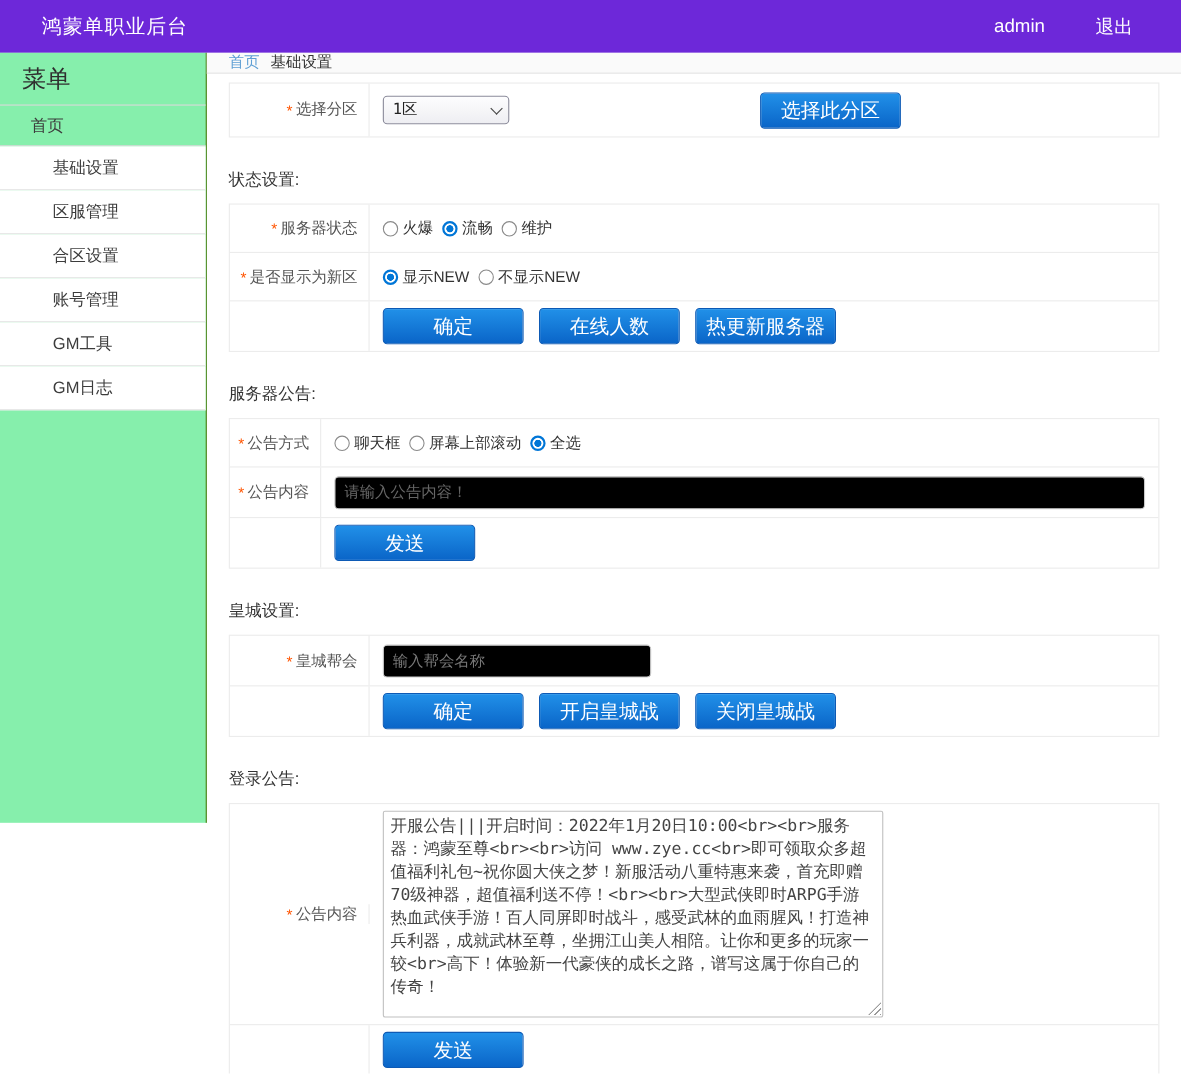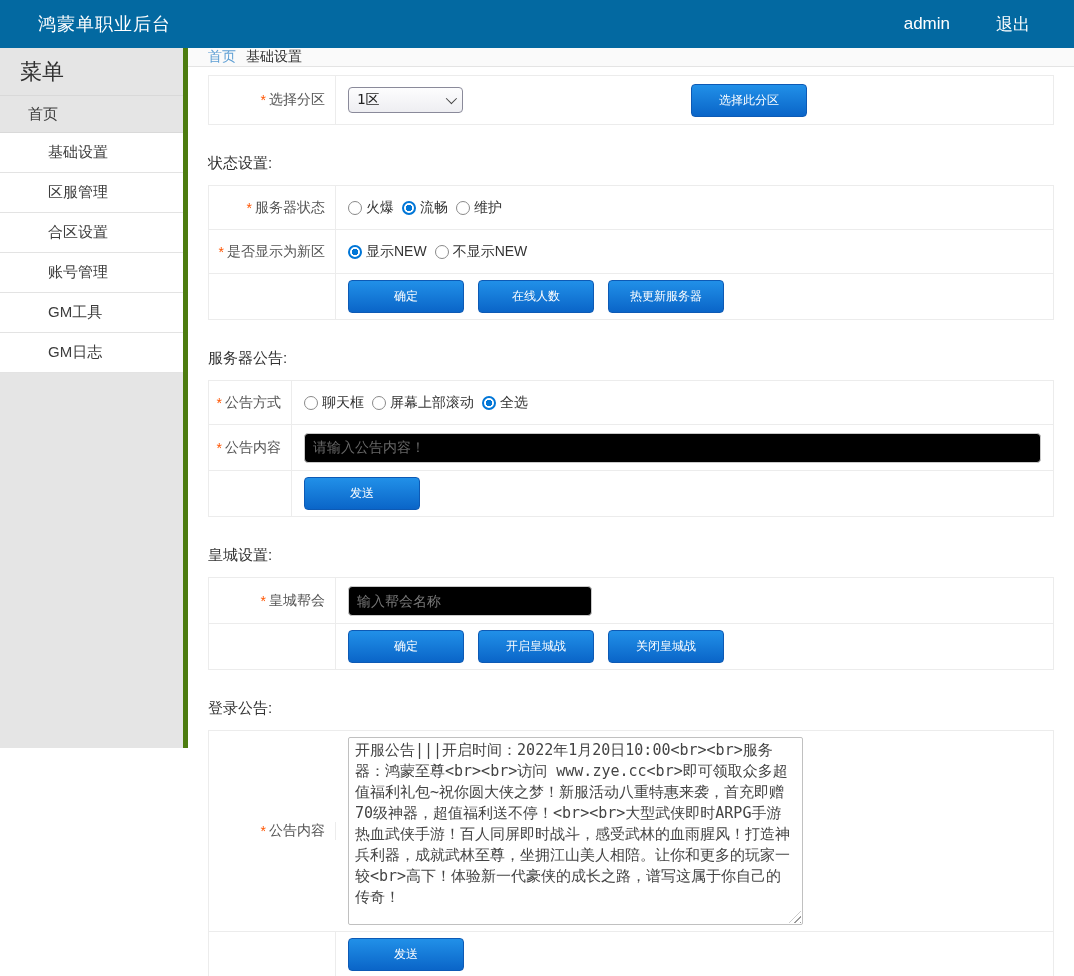--- a/index.html
+++ b/index.html
@@ -1,29 +1,29 @@
 <!DOCTYPE html>
 <html><head>
 <meta charset="utf-8">
 <style>
   * { margin:0; padding:0; box-sizing:border-box; }
   html,body { width:1074px; height:976px; background:#fff; overflow:hidden;
     font-family:"Liberation Sans","DejaVu Sans",sans-serif; font-size:14px; color:#333; }
 
   
-  .topbar { height:48px; background:#0369a1; display:flex; align-items:center; }
+  .topbar { height:48px; background:#6d28d9; display:flex; align-items:center; }
   .topbar .brand { color:#fff; font-size:18px; margin-left:38px; letter-spacing:1px; }
   .topbar .spacer { flex:1; }
   .topbar .user { color:#fff; font-size:17px; margin-right:46px; cursor:pointer; }
   .topbar .logout { color:#fff; font-size:17px; margin-right:44px; cursor:pointer; }
 
   
   .app { display:flex; height:928px; }
   .sidebar { width:188px; flex:0 0 188px; }
-  .sidebar-inner { height:700px; background:#e5e5e5; border-right:5px solid #4d7c0f; }
+  .sidebar-inner { height:700px; background:#86efac; border-right:1px solid #4d7c0f; }
   .menu-title { height:48px; display:flex; align-items:center; padding-left:20px;
     font-size:22px; color:#2f2f2f; border-bottom:1px solid #d9d9d9; }
   .menu-home { height:37px; display:flex; align-items:center; padding-left:28px;
     font-size:15px; color:#3c3c3c; border-bottom:1px solid #d9d9d9; cursor:pointer; }
   .menu-item { height:40px; display:flex; align-items:center; padding-left:48px;
     font-size:15px; color:#3c3c3c; background:#fff; border-bottom:1px solid #e3e3e3; cursor:pointer; }
 
   .main { flex:1; display:flex; flex-direction:column; }
   .breadcrumb { height:42px; background:#fafafa; border-bottom:1px solid #e4e4e4;
     display:flex; align-items:center; padding-left:20px; font-size:14px; }
@@ -43,23 +43,23 @@
   .req { color:#ff5400; margin-right:3px; }
 
   .row-radio { height:44px; }
   .row-select { height:48px; }
   .row-btn { height:45px; }
   .row-input { height:46px; }
 
   .section-title { margin:29px 0 12px 0; font-size:15px; color:#333; }
 
   
-  .btn { width:116px; height:33px; border:1px solid #0d5ab5; border-radius:4px;
+  .btn { width:128px; height:33px; border:1px solid #0d5ab5; border-radius:4px;
     background:linear-gradient(180deg,#2190e8 0%,#0a65c8 100%);
-    color:#fff; font-size:12px; display:flex; align-items:center; justify-content:center;
+    color:#fff; font-size:18px; display:flex; align-items:center; justify-content:center;
     cursor:pointer; margin-right:14px; font-family:inherit;text-align:right; }
   .btn:last-child { margin-right:0; }
 
   .radio-item { display:flex; align-items:center; margin-right:8px; cursor:pointer; }
   .radio { width:14px; height:14px; border-radius:50%; border:1px solid #8a8a8a;
     background:#fff; margin-right:4px; flex:0 0 14px; }
   .radio.checked { border:2px solid #0076d7;
     background:radial-gradient(circle,#0076d7 0 3px,#fff 3.5px 100%); }
   .radio-item span:last-child { color:#333; }
 

